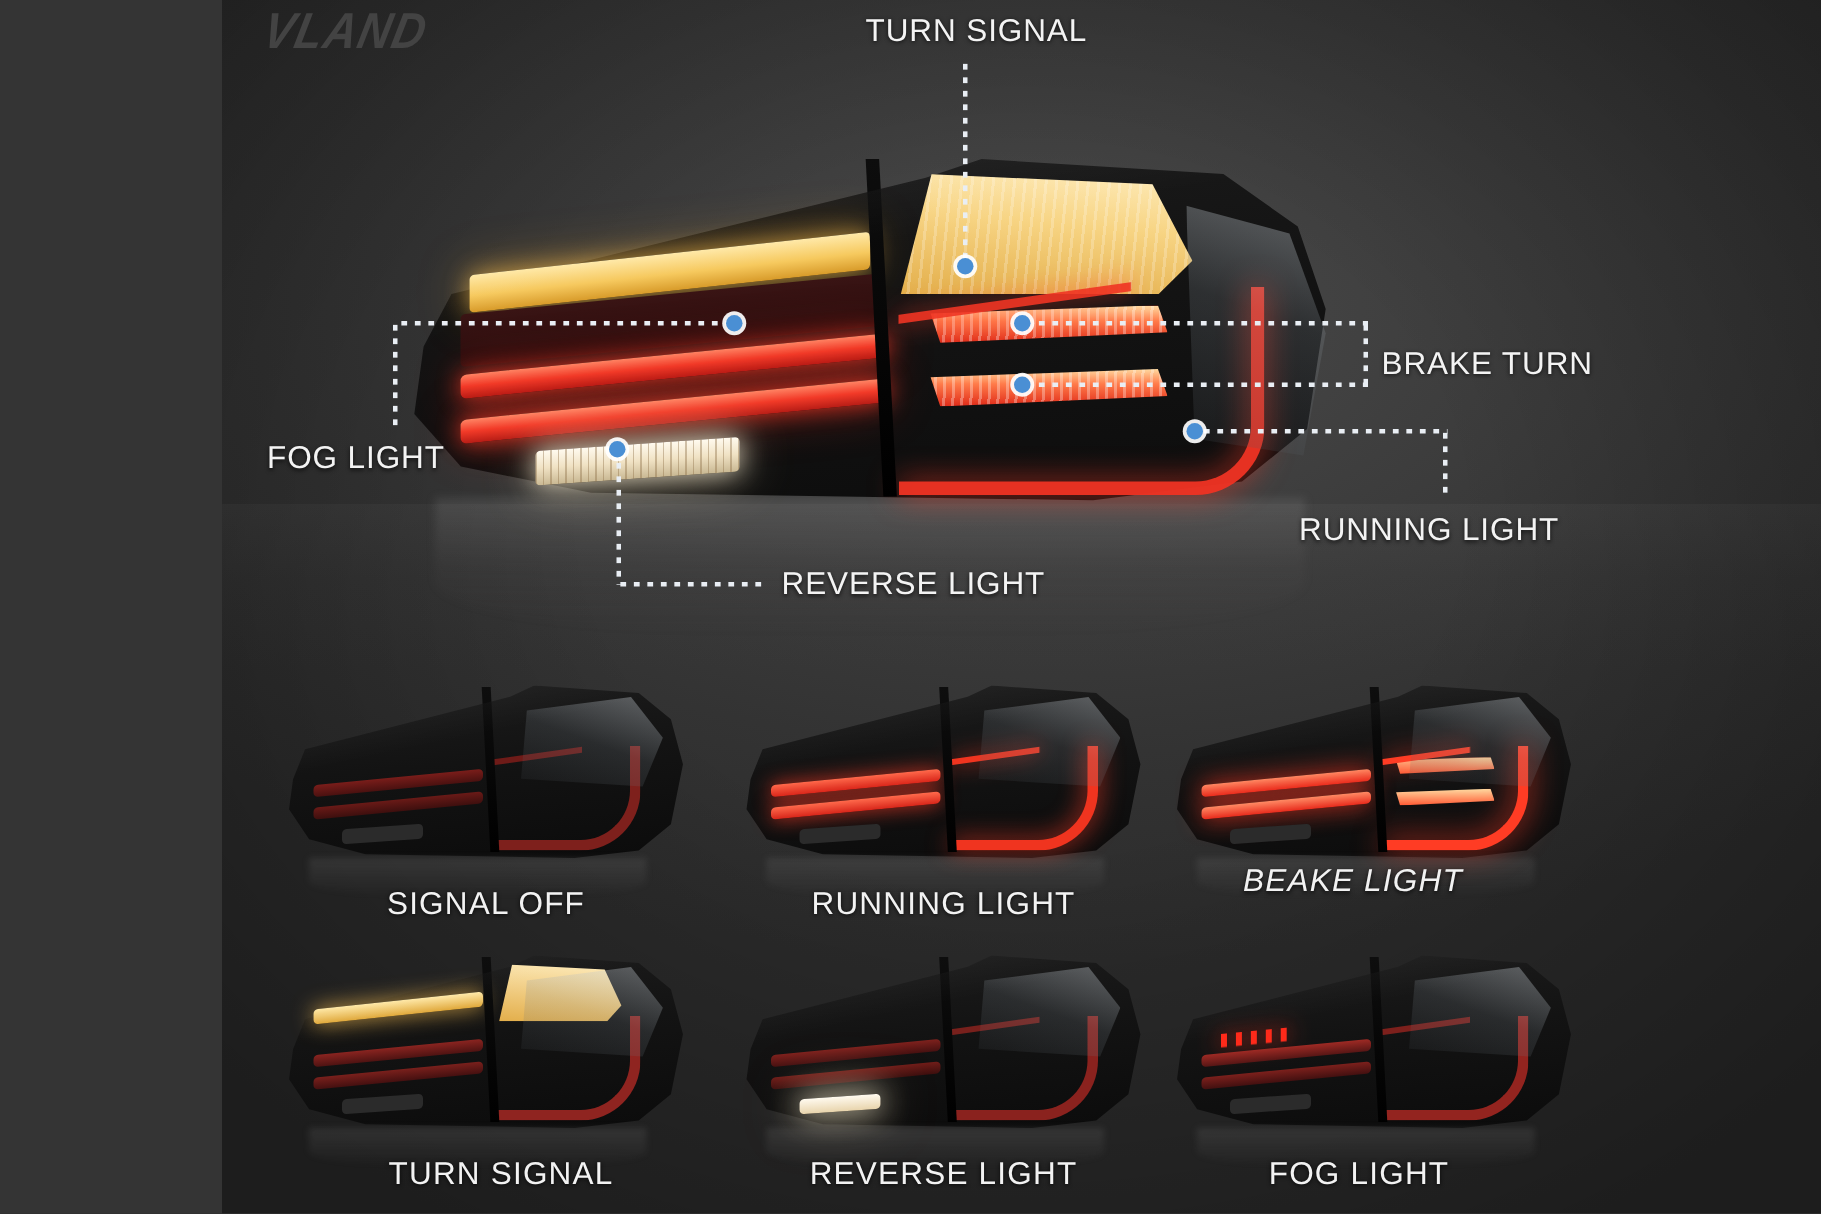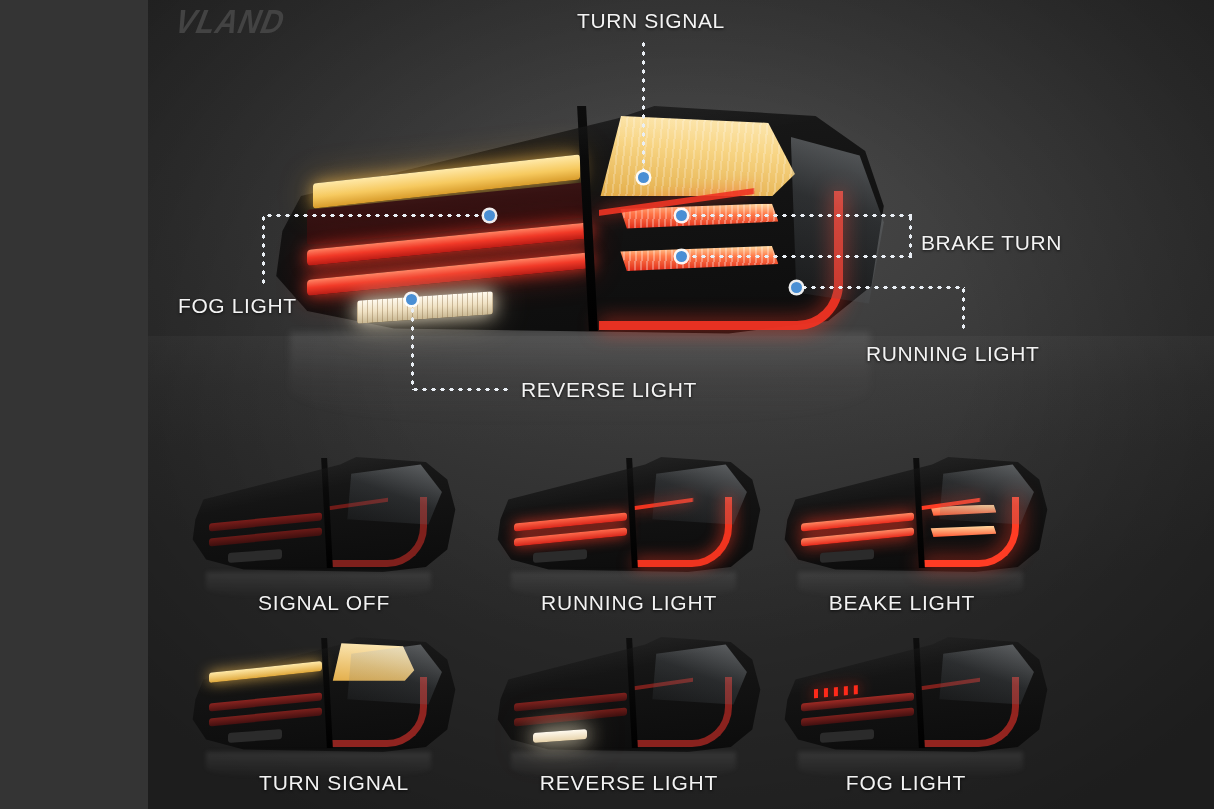--- a/index.html
+++ b/index.html
@@ -314,21 +314,21 @@
   <div class="t-br1" style="background:linear-gradient(180deg,#ffd9a0,#ff5a34);box-shadow:0 0 16px rgba(255,70,40,.9);"></div>
   <div class="t-br2" style="background:linear-gradient(180deg,#ffd9a0,#ff5a34);box-shadow:0 0 16px rgba(255,70,40,.9);"></div>
   <div class="t-arc" style="border-right-color:#ff3c24;border-bottom-color:#ff3c24;filter:drop-shadow(0 0 10px rgba(255,60,40,.95));"></div>
   <div class="t-arc2" style="background:#ff3c24;filter:drop-shadow(0 0 8px rgba(255,60,40,.9));"></div>
   <div class="t-rev" style="background:#2b2b2b;"></div>
   <div class="t-corner"></div>
   <div class="t-seam"></div>
   <div class="t-gloss"></div>
   <div class="t-reflect"></div>
 </div>
-<div class="cap" style="left:902px;top:591px;">BEAKE LIGHT</div>
+<div class="cap" style="left:902px;top:576px;font-style:italic;">BEAKE LIGHT</div>
 
 <div class="thumb" style="left:190px;top:632px;">
   <div class="t-body"></div>
   <div class="t-amber-in" style="background:linear-gradient(180deg,#ffe9a8,#e0a83a);box-shadow:0 0 14px rgba(255,196,82,.8);"></div>
   <div class="t-amber-out" style="background:linear-gradient(185deg,#ffeec0,#e3ae4a);box-shadow:0 0 18px rgba(255,200,90,.7);"></div>
   <div class="t-bar1" style="background:linear-gradient(180deg,#8a2420,#4f1312);"></div>
   <div class="t-bar2" style="background:linear-gradient(180deg,#7a201c,#451010);"></div>
   <div class="t-arc" style="border-right-color:#8f2420;border-bottom-color:#8f2420;"></div>
   <div class="t-rev" style="background:#2b2b2b;"></div>
   <div class="t-corner"></div>

